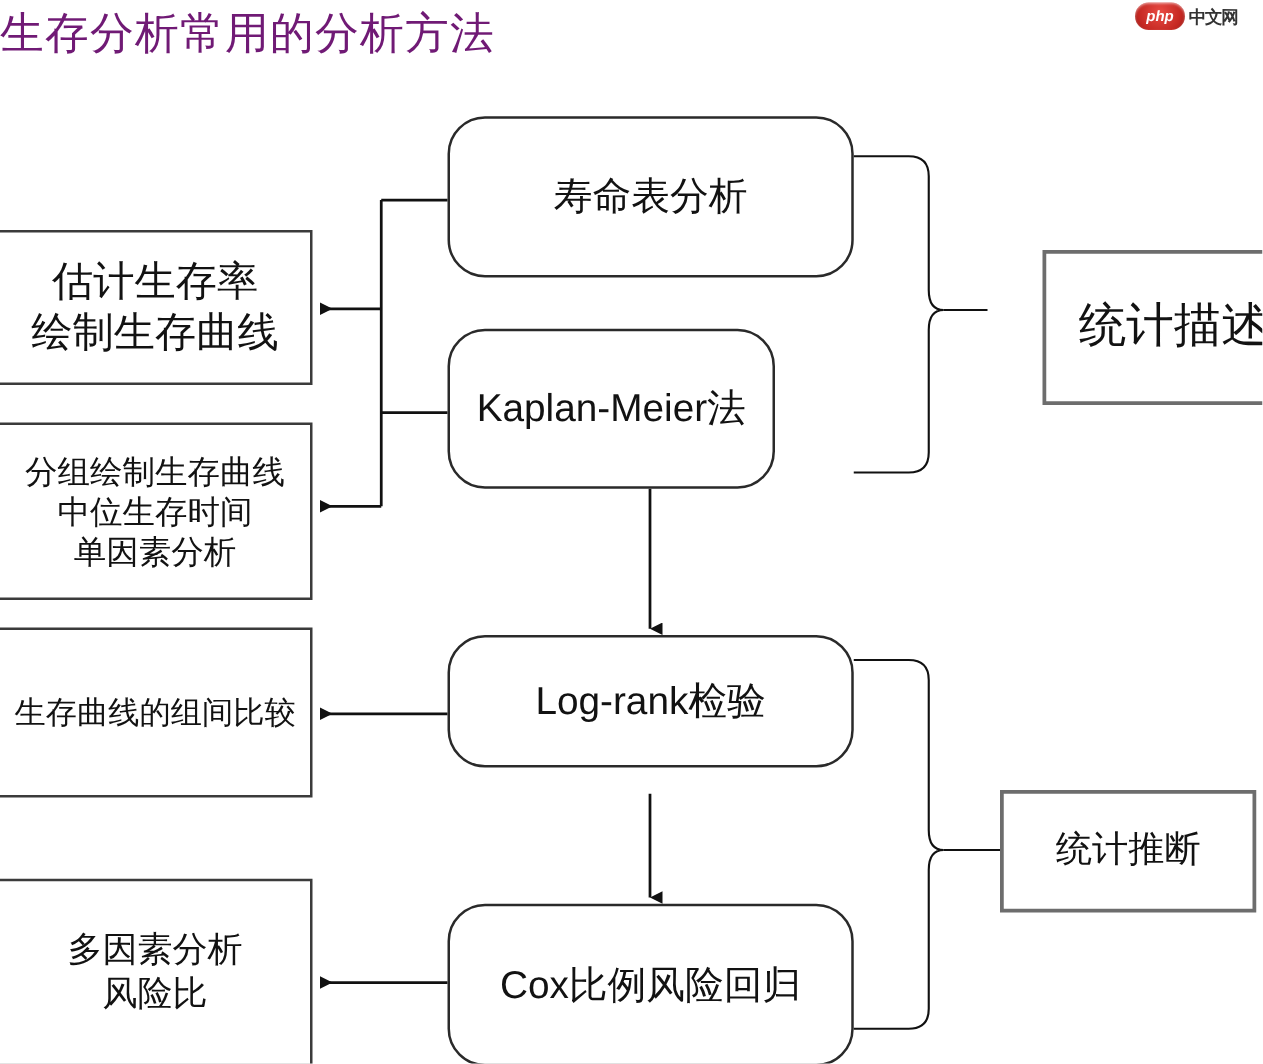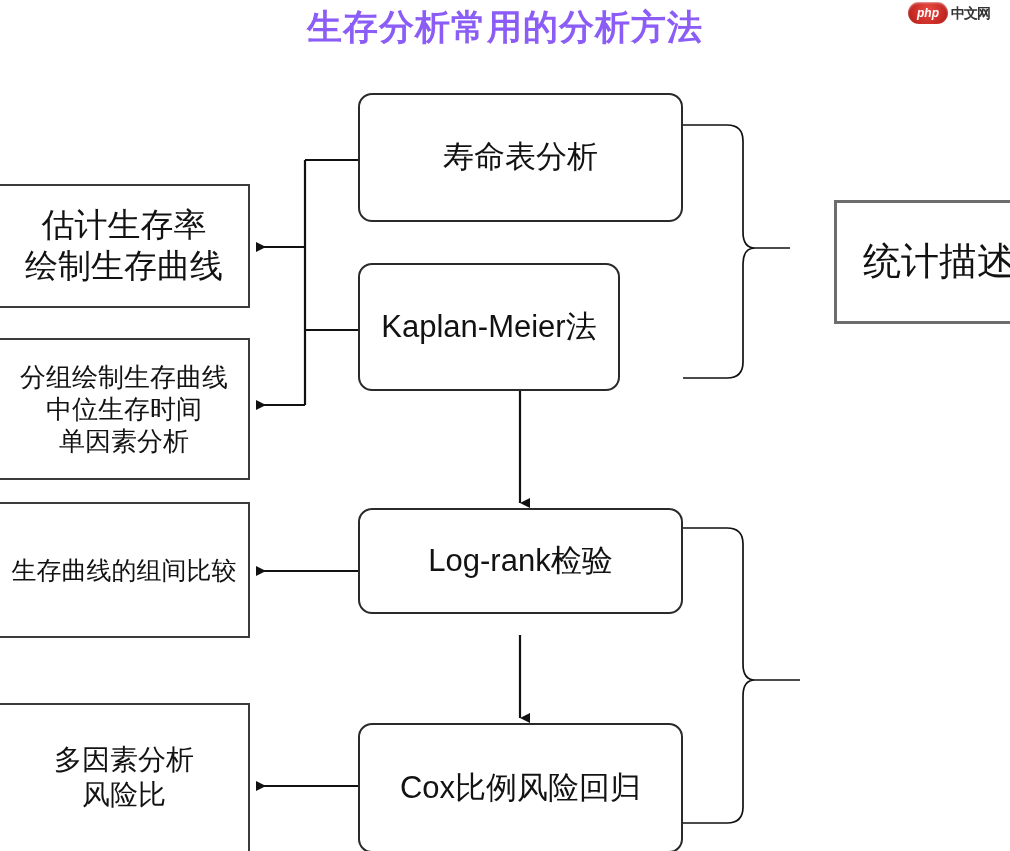--- a/index.html
+++ b/index.html
@@ -14,25 +14,24 @@
     width:1010px;
     height:851px;
     background:#ffffff;
     overflow:hidden;
   }
   
   .title{
     position:absolute;
     left:0; top:8px;
     width:1010px;
-    text-align:center;
     font-size:35px;
-    font-weight:bold;
+    font-weight:normal;
     letter-spacing:1px;
-    color:#8b5cf6;
+    color:#701a75;
     line-height:1.1;
   }
   
   .watermark{
     position:absolute;
     right:4px; top:0px;
     width:98px; height:26px;
     display:flex; align-items:center; gap:3px;
     opacity:.96;
   }
@@ -56,21 +55,21 @@
     display:flex;
     align-items:center;
     justify-content:center;
     text-align:center;
     color:#121212;
     line-height:1.24;
     white-space:pre-line;
   }
   .rect{ border:2px solid #3b3b3b; }
   .rect-gray{ border:3px solid #6d6d6d; }
-  .round{ border:2px solid #2a2a2a; border-radius:14px; }
+  .round{ border:2px solid #2a2a2a; border-radius:30px; }
 
   
   #left-1{ left:-2px;  top:184px; width:252px; height:124px; font-size:33px; }
   #left-2{ left:-2px;  top:338px; width:252px; height:142px; font-size:26px; }
   #left-3{ left:-2px;  top:502px; width:252px; height:136px; font-size:25px; }
   #left-4{ left:-2px;  top:703px; width:252px; height:150px; font-size:28px; }
 
   
   #center-1{ left:358px; top:93px;  width:325px; height:129px; font-size:31px; }
   #center-2{ left:358px; top:263px; width:262px; height:128px; font-size:31px; }
@@ -159,14 +158,15 @@
   <div class="node round" id="center-1">寿命表分析</div>
 
   <div class="node round" id="center-2">Kaplan-Meier法</div>
 
   <div class="node round" id="center-3">Log-rank检验</div>
 
   <div class="node round" id="center-4">Cox比例风险回归</div>
 
   <div class="node rect-gray" id="right-1">统计描述</div>
 
+  <div class="node rect-gray" id="right-2">统计推断</div>
 
 </div>
 
 </body></html>

